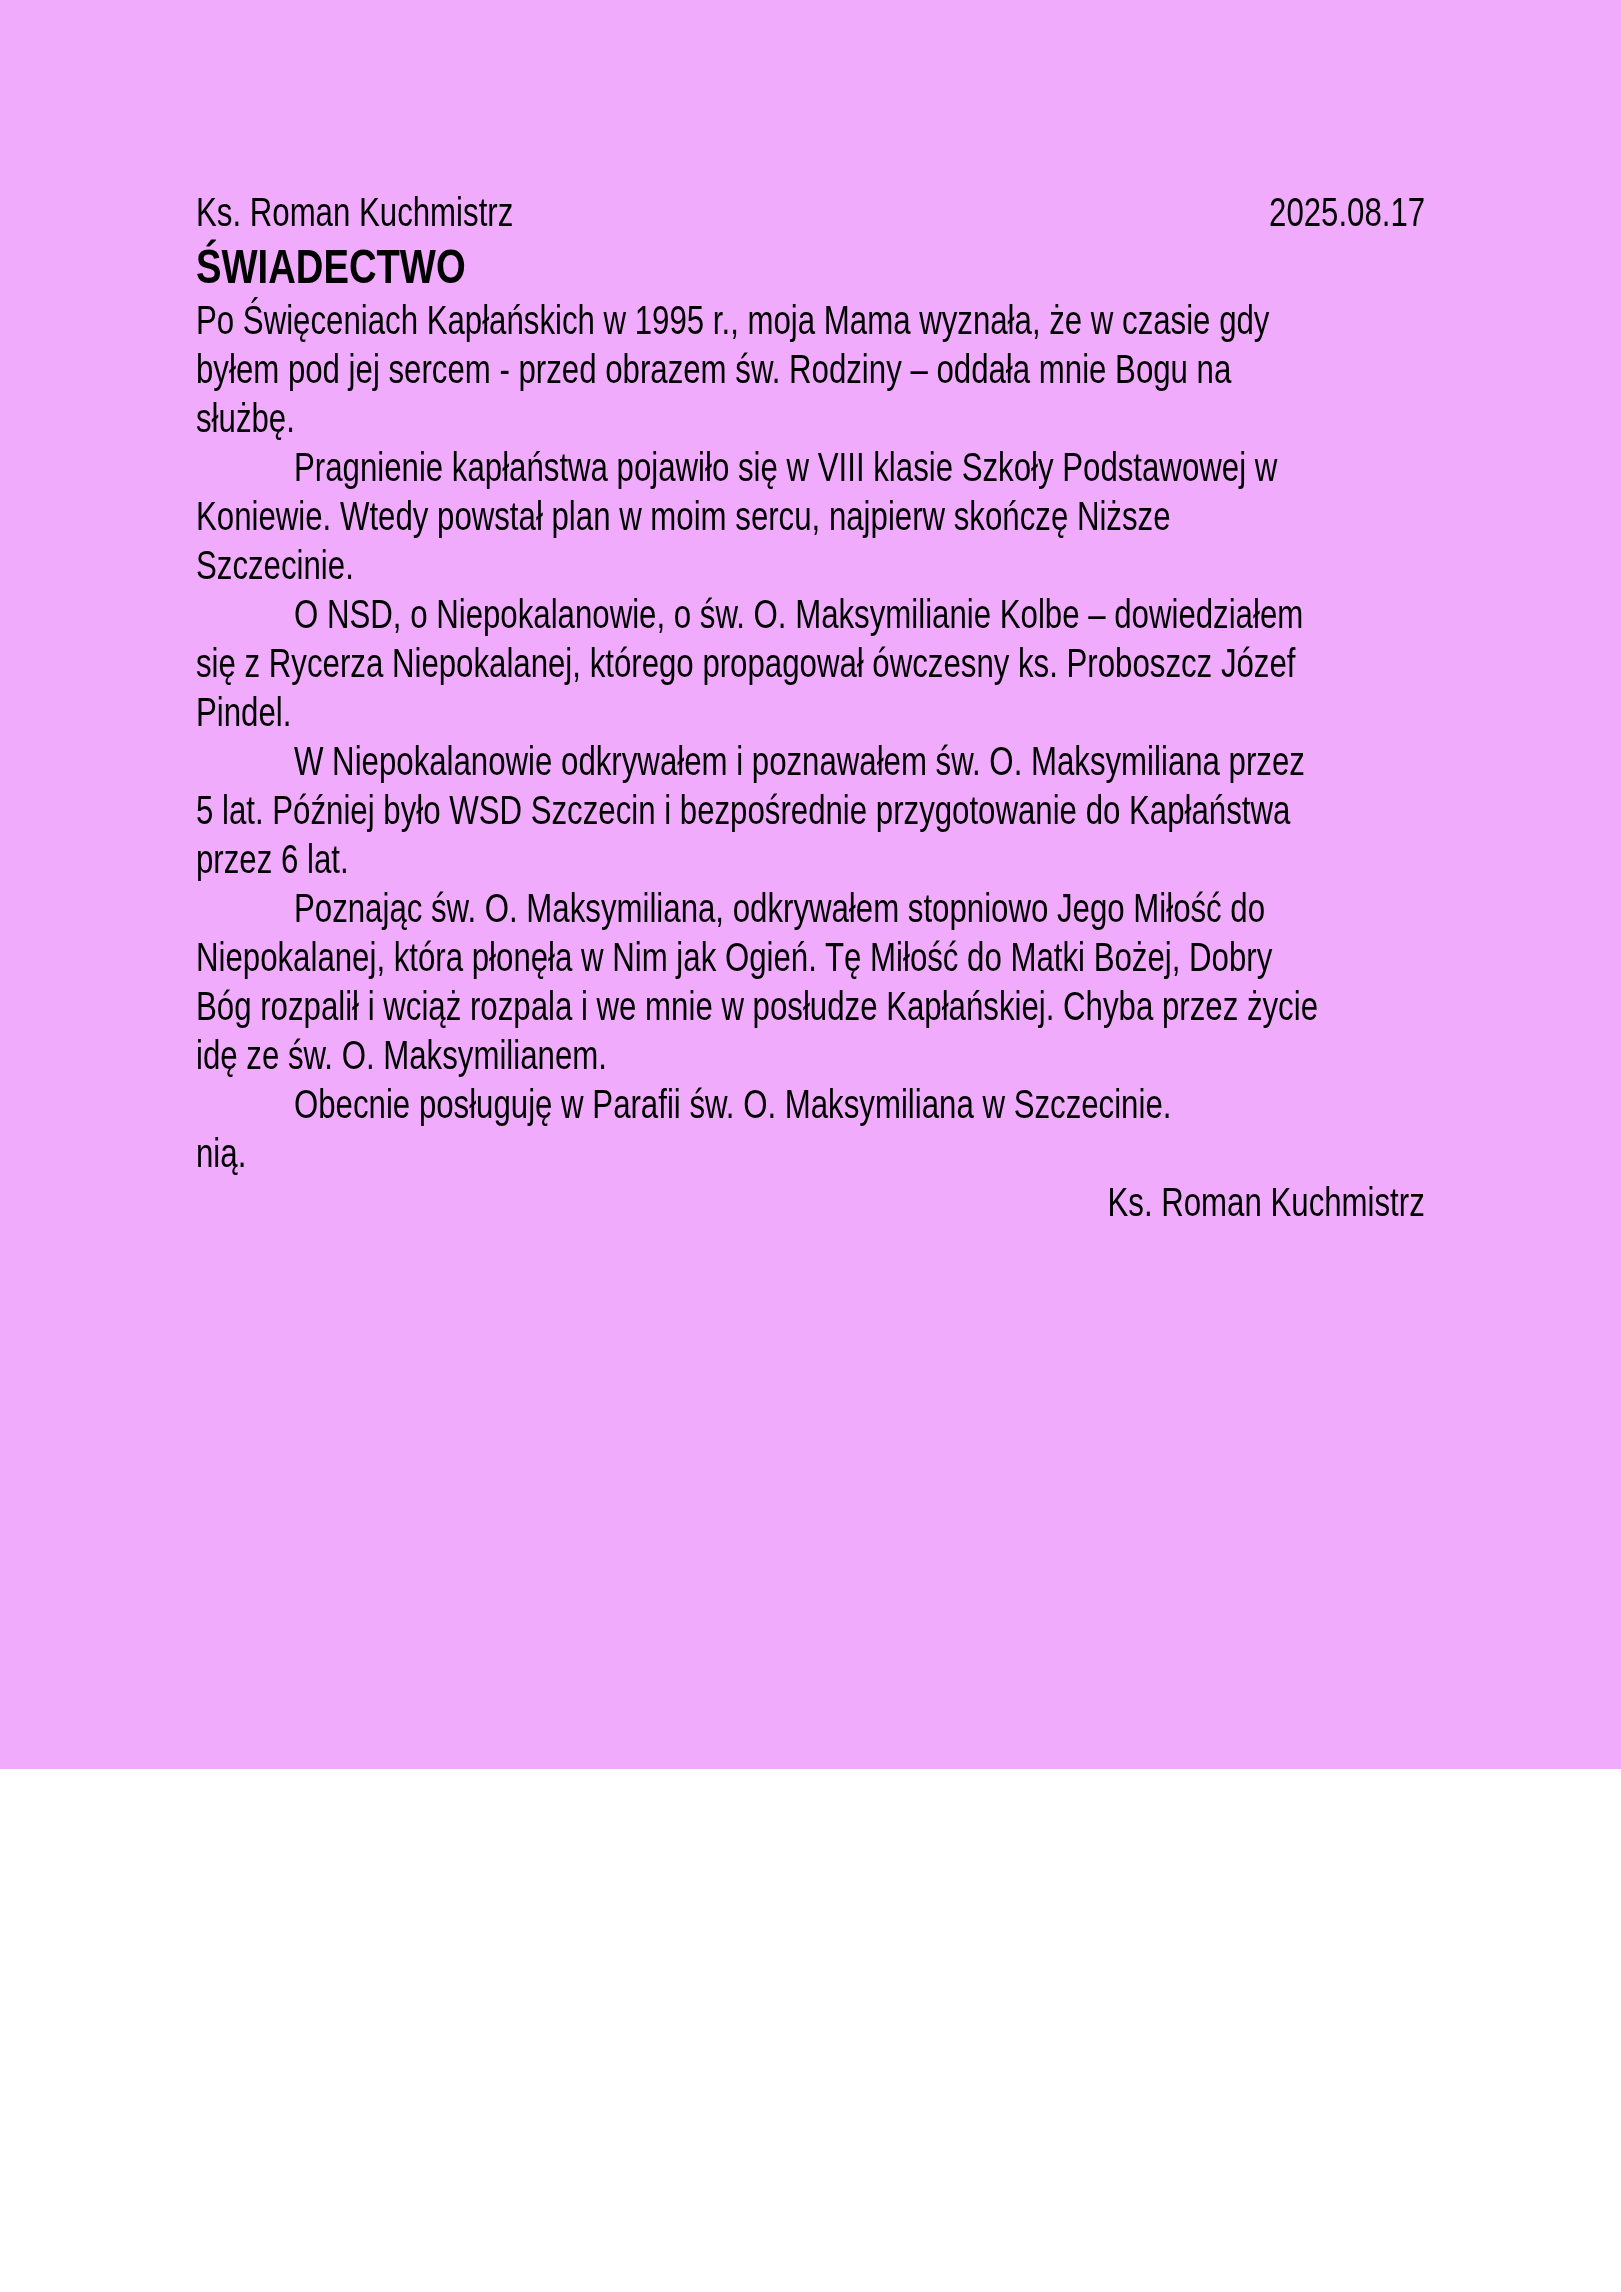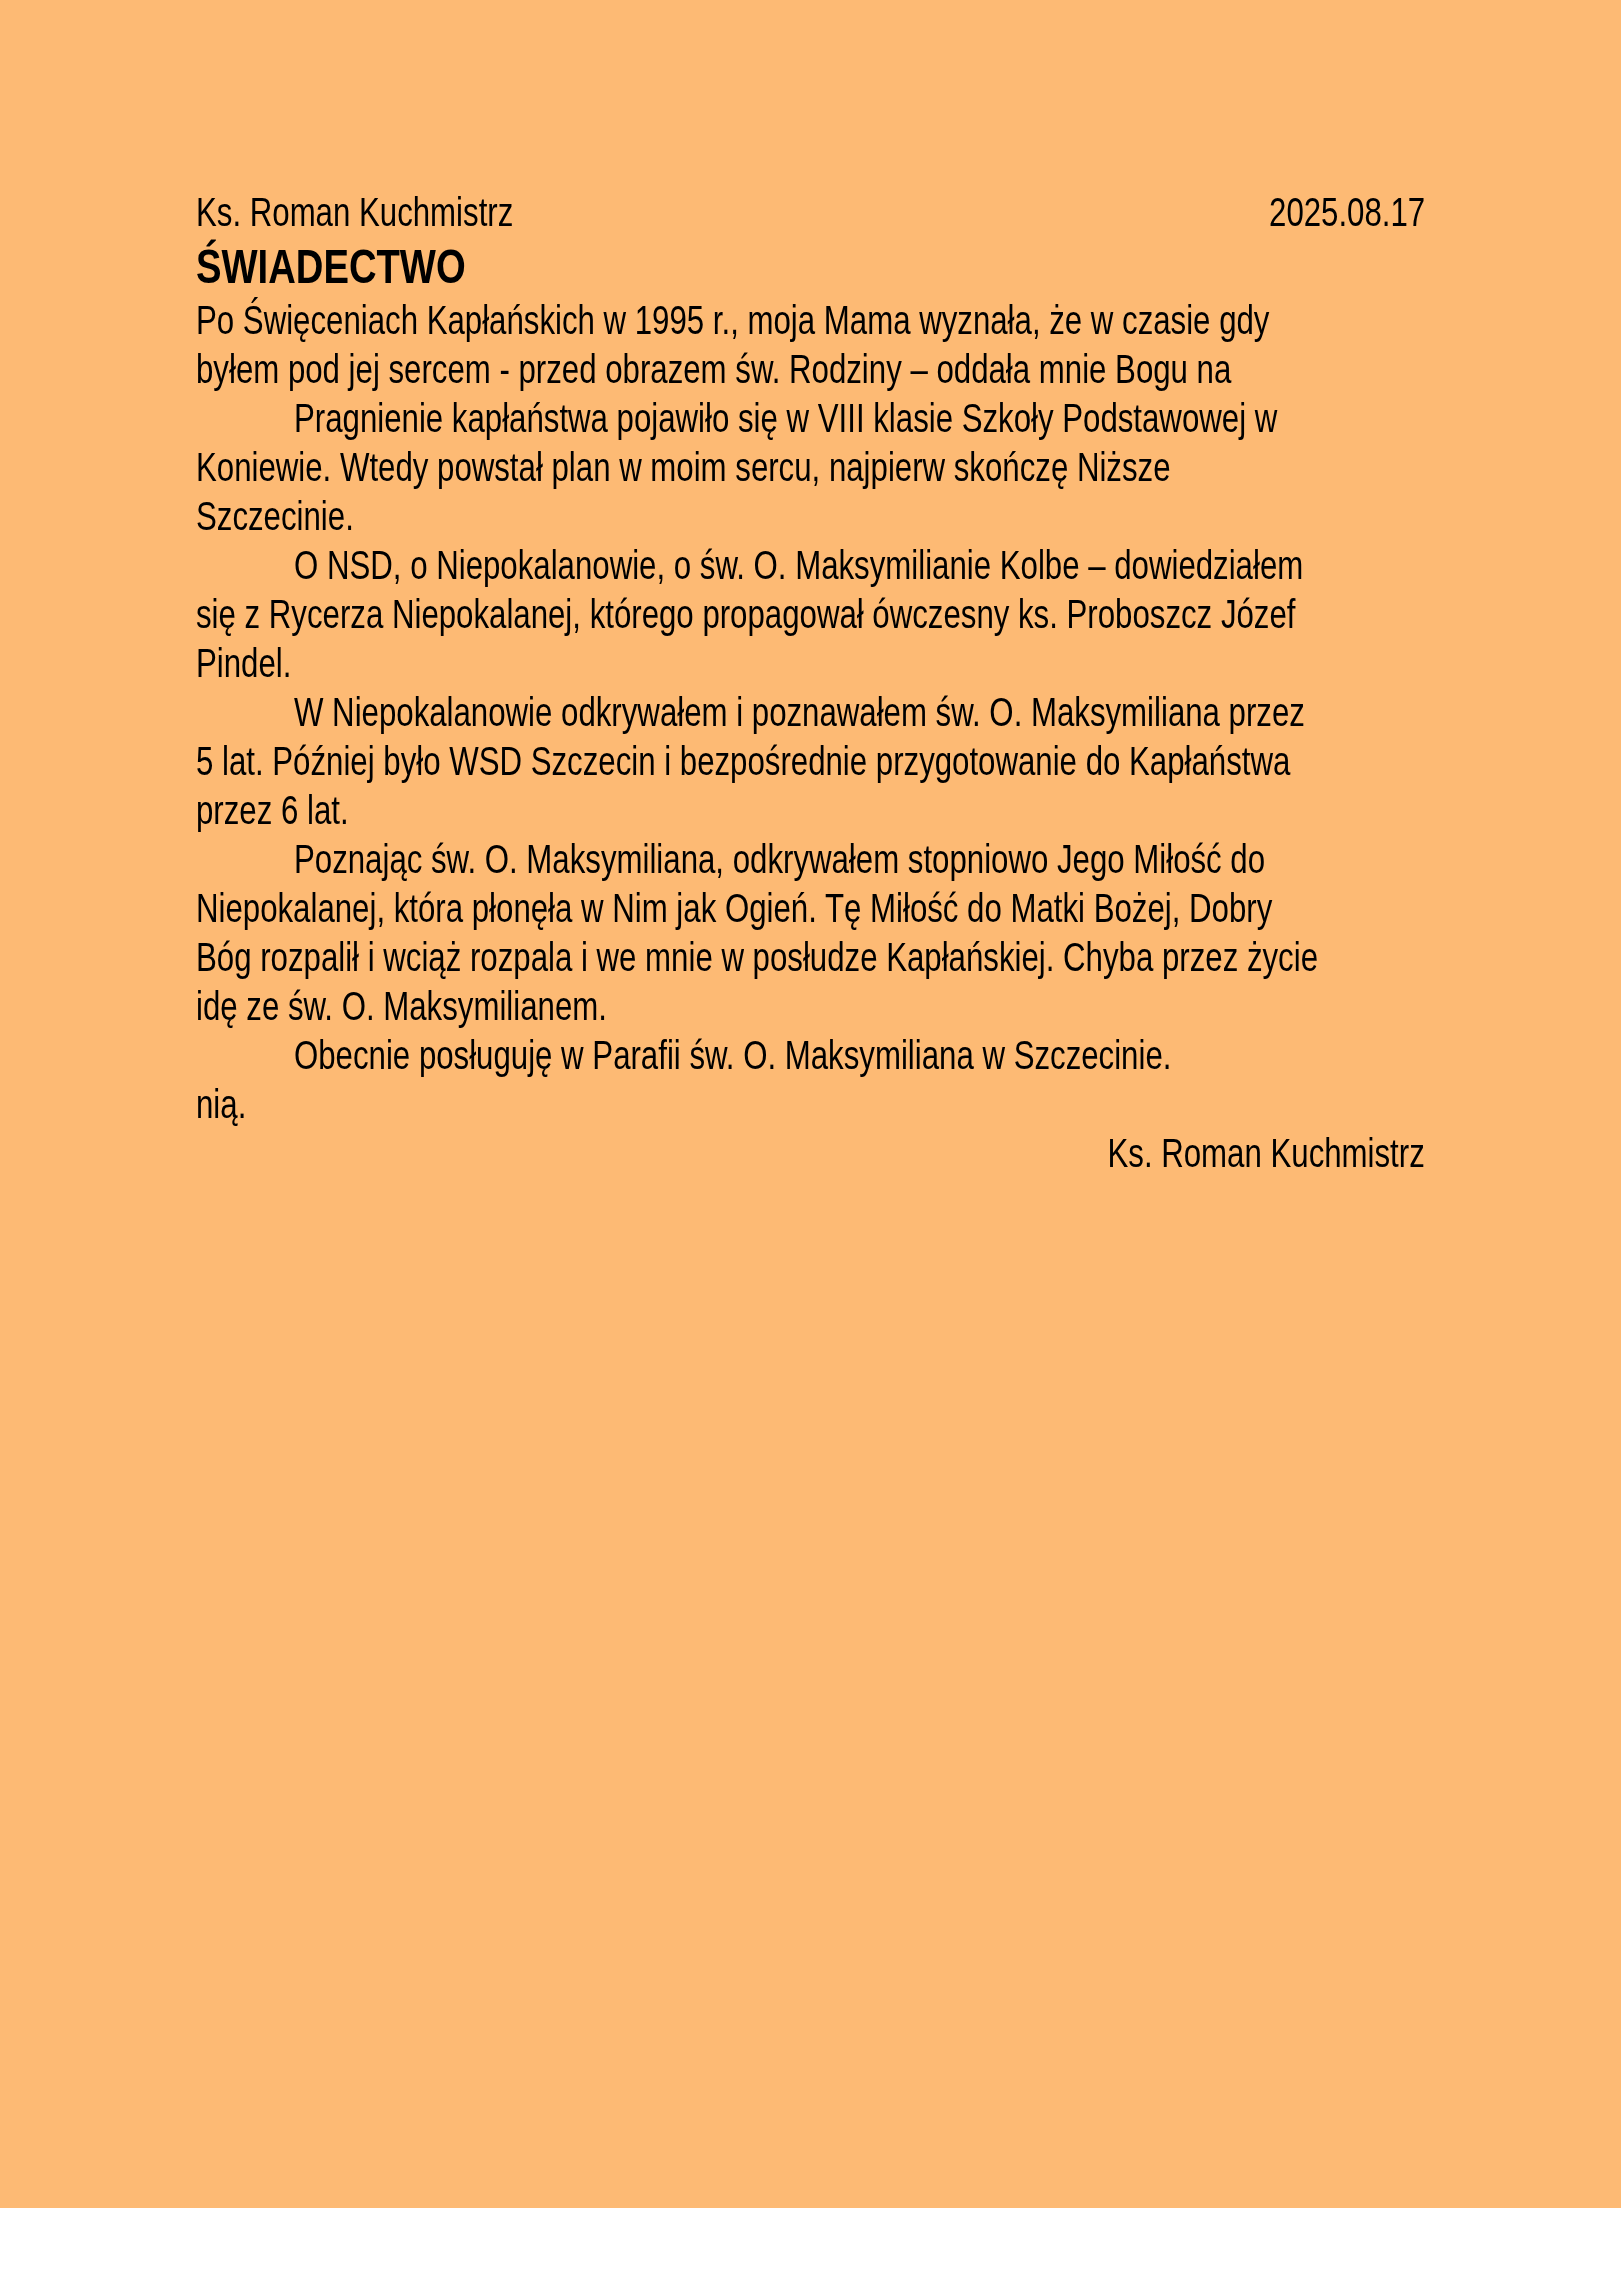--- a/index.html
+++ b/index.html
@@ -3,22 +3,22 @@
 <meta charset="utf-8">
 <style>
   html, body {
     margin: 0;
     padding: 0;
     background: #ffffff;
   }
   .page {
     position: relative;
     width: 1621px;
-    height: 2208px;
-    background: #fdba74;
+    height: 1769px;
+    background: #f0abfc;
     color: #000000;
     font-family: "Liberation Sans", "DejaVu Sans", sans-serif;
     font-size: 40px;
     overflow: hidden;
     box-sizing: border-box;
     padding: 188px 196px 0 196px;
   }
   
   .t {
     display: inline-block;
@@ -67,20 +67,21 @@
 
   <div class="doc-title">
     <span class="t">ŚWIADECTWO</span>
   </div>
 
   <div class="doc-body">
 
     <div>
       <div class="line"><span class="t">Po Święceniach Kapłańskich w 1995 r., moja Mama wyznała, że w czasie gdy</span></div>
       <div class="line"><span class="t">byłem pod jej sercem - przed obrazem św. Rodziny – oddała mnie Bogu na</span></div>
+      <div class="line"><span class="t">służbę.</span></div>
     </div>
 
     <div>
       <div class="line indent"><span class="t">Pragnienie kapłaństwa pojawiło się w VIII klasie Szkoły Podstawowej w</span></div>
       <div class="line"><span class="t">Koniewie. Wtedy powstał plan w moim sercu, najpierw skończę Niższe</span></div>
       <div class="line"><span class="t">Szczecinie.</span></div>
     </div>
 
     <div>
       <div class="line indent"><span class="t">O NSD, o Niepokalanowie, o św. O. Maksymilianie Kolbe – dowiedziałem</span></div>

